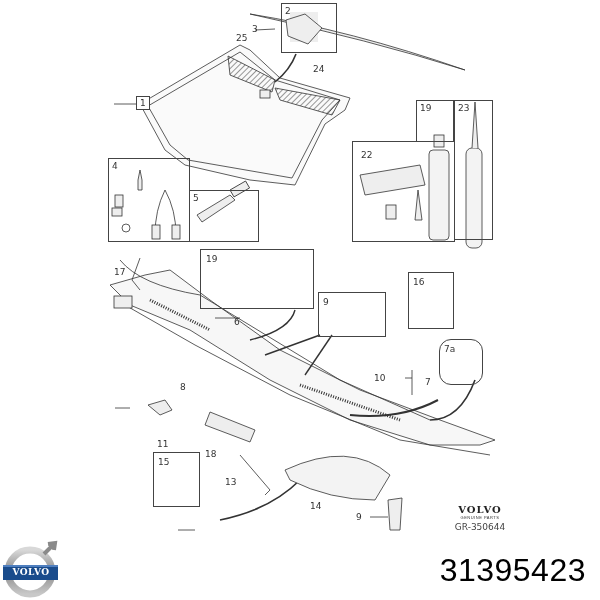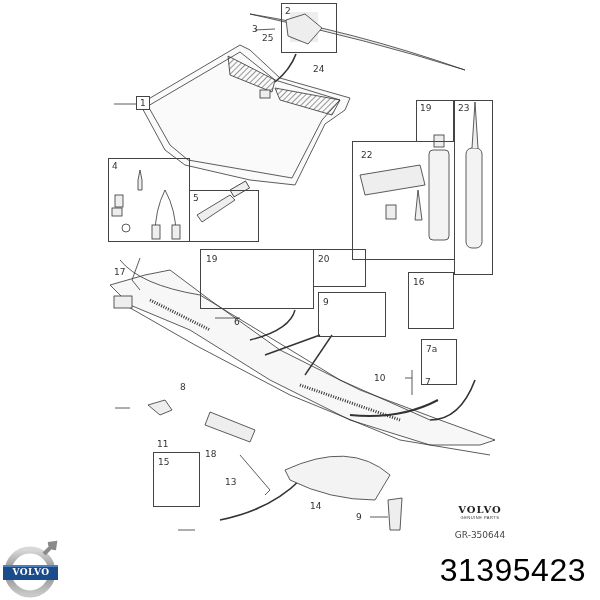--- a/index.html
+++ b/index.html
@@ -5,21 +5,21 @@
   html, body { margin:0; padding:0; background:#fff; }
   body { width:600px; height:600px; position:relative; overflow:hidden; font-family:"Liberation Sans", sans-serif; color:#222; }
   .diagram { position:absolute; left:100px; top:0; width:400px; height:540px; background:#fff; }
   .diagram svg { position:absolute; left:0; top:0; }
   .lbl { position:absolute; font-size:9px; color:#333; font-family:"DejaVu Sans", sans-serif; line-height:1; }
   .box { position:absolute; border:1px solid #444; box-sizing:border-box; background:#fff; }
   .box .n { position:absolute; left:3px; top:2px; font-size:9px; color:#333; font-family:"DejaVu Sans", sans-serif; }
   .brand-mark { position:absolute; left:420px; top:504px; width:120px; text-align:center; }
   .brand-mark .w { font-family:"DejaVu Serif", serif; font-weight:bold; font-size:10px; letter-spacing:1px; color:#222; }
   .brand-mark .s { font-size:4px; color:#333; letter-spacing:0.5px; }
-  .brand-mark .g { font-size:9px; color:#444; margin-top:10px; font-family:"DejaVu Sans", sans-serif; }
+  .brand-mark .g { font-size:9px; color:#444; margin-top:2px; font-family:"DejaVu Sans", sans-serif; }
   .logo { position:absolute; left:2px; top:540px; width:60px; height:58px; }
   .partno { position:absolute; right:14px; top:552px; font-size:32px; color:#000000; font-family:"Liberation Sans", sans-serif; letter-spacing:0.5px; }
 </style>
 </head>
 <body>
 
 <div class="diagram">
   <svg width="400" height="540" viewBox="0 0 400 540">
     <g fill="none" stroke="#333" stroke-width="0.8">
 
@@ -106,46 +106,43 @@
     </div>
   <div class="box" style="left:8px;top:158px;width:82px;height:84px;background:transparent;">
       <span class="n">4</span>
     </div>
   <div class="box" style="left:89px;top:190px;width:70px;height:52px;background:transparent;">
       <span class="n">5</span>
     </div>
   <div class="box" style="left:316px;top:100px;width:38px;height:42px;background:transparent;">
       <span class="n">19</span>
     </div>
-  <div class="box" style="left:252px;top:141px;width:103px;height:119px;background:transparent;">
+  <div class="box" style="left:252px;top:141px;width:103px;height:101px;background:transparent;">
       <span class="n" style="left:8px;top:8px">22</span>
     </div>
-  <div class="box" style="left:354px;top:100px;width:39px;height:175px;background:transparent;">
+  <div class="box" style="left:354px;top:100px;width:39px;height:140px;background:transparent;">
       <span class="n">23</span>
     </div>
   <div class="box" style="left:100px;top:249px;width:114px;height:60px;background:transparent;padding-left:16px;">
       <span class="n" style="left:5px;top:4px">19</span>
-    </div>
-  <div class="box" style="left:213px;top:249px;width:53px;height:38px;background:transparent;">
-      <span class="n" style="left:4px;top:4px">20</span>
     </div>
   <div class="box" style="left:218px;top:292px;width:68px;height:45px;background:transparent;">
       <span class="n" style="left:4px;top:4px">9</span>
     </div>
   <div class="box" style="left:308px;top:272px;width:46px;height:57px;background:transparent;text-align:center;">
       <span class="n" style="left:4px;top:4px">16</span>
     </div>
-  <div class="box" style="left:321px;top:339px;width:36px;height:46px;background:transparent;">
+  <div class="box" style="left:339px;top:339px;width:44px;height:46px;background:transparent;border-radius:12px;">
       <span class="n" style="left:4px;top:4px">7a</span>
     </div>
   <div class="box" style="left:53px;top:452px;width:47px;height:55px;background:transparent;">
       <span class="n" style="left:4px;top:4px">15</span>
     </div>
 
-  <span class="lbl" style="left:162px;top:34px">25</span>
+  <span class="lbl" style="left:136px;top:34px">25</span>
   <span class="lbl" style="left:213px;top:65px">24</span>
 
   <span class="lbl" style="left:152px;top:25px">3</span>
   <span class="lbl" style="left:14px;top:268px">17</span>
   <span class="lbl" style="left:134px;top:318px">6</span>
   <span class="lbl" style="left:80px;top:383px">8</span>
   <span class="lbl" style="left:274px;top:374px">10</span>
   <span class="lbl" style="left:325px;top:378px">7</span>
   <span class="lbl" style="left:57px;top:440px">11</span>
   <span class="lbl" style="left:105px;top:450px">18</span>

